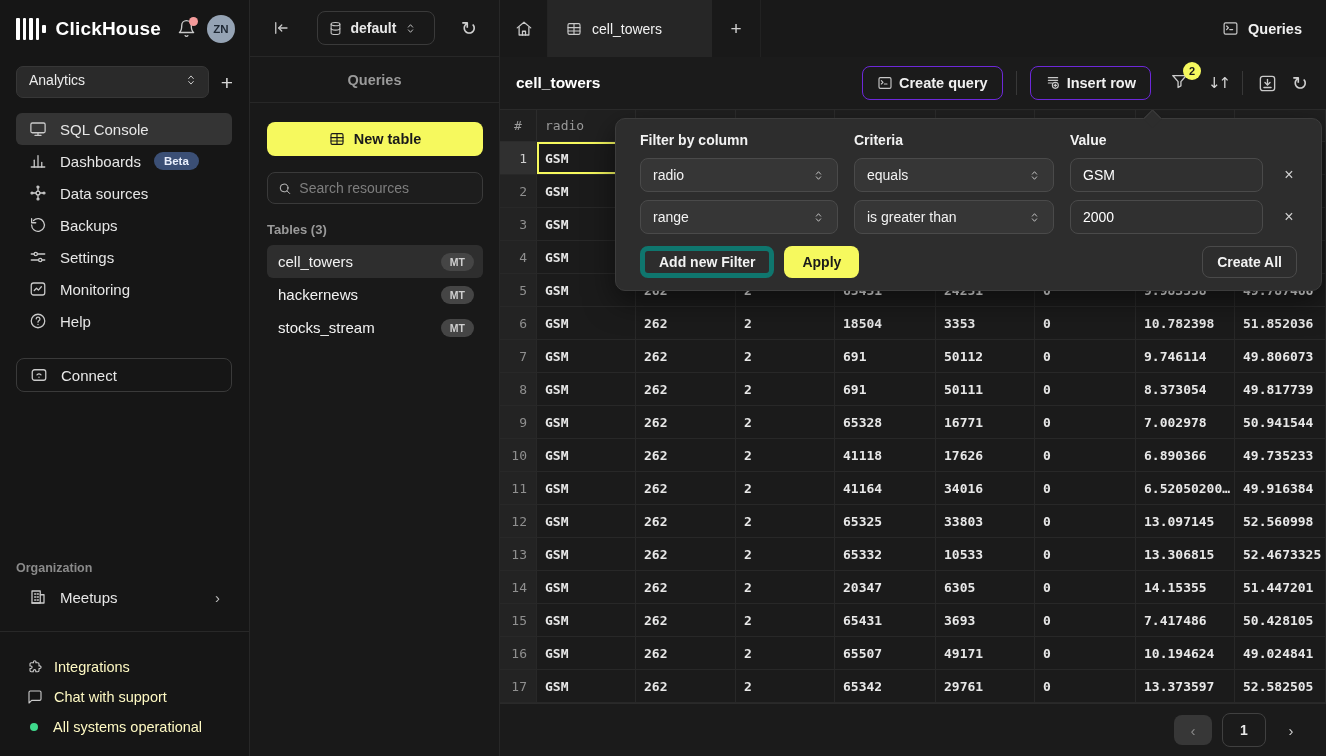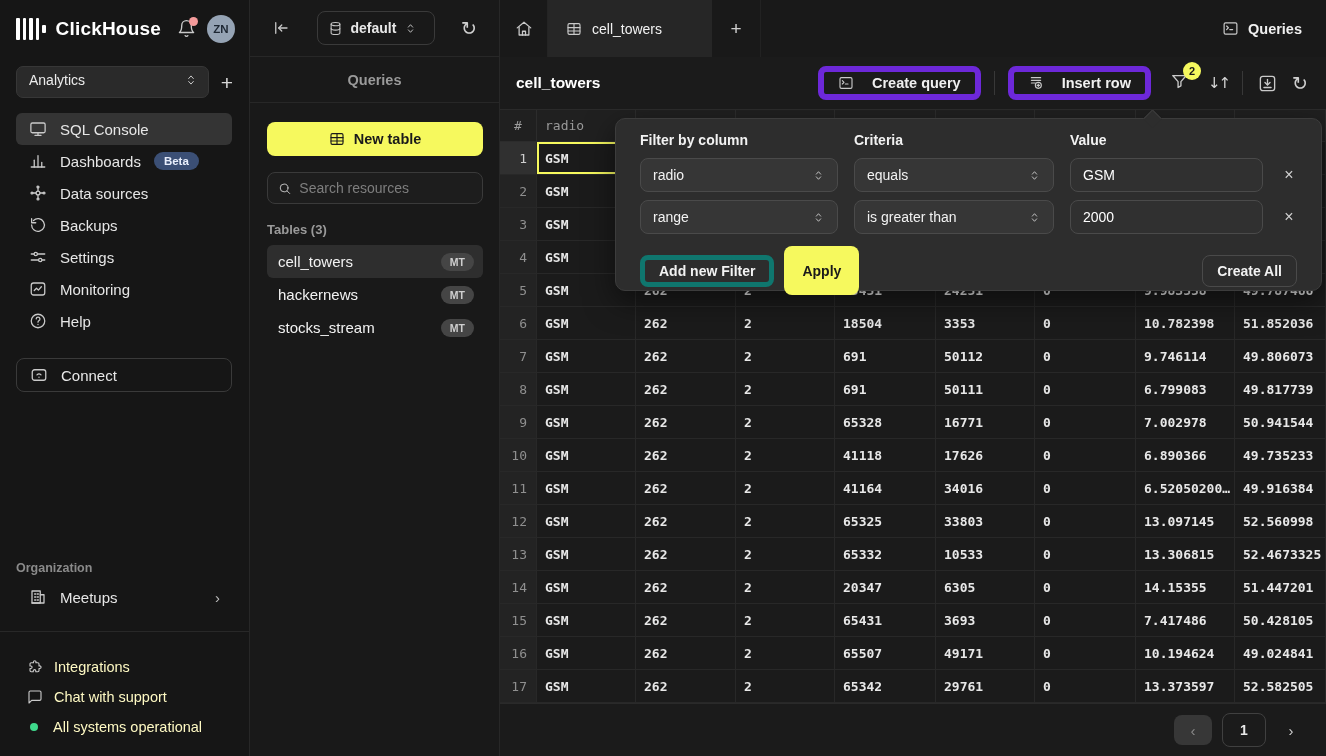--- a/index.html
+++ b/index.html
@@ -59,21 +59,21 @@
   .main { flex:1; display:flex; flex-direction:column; min-width:0; }
   .tabbar { height:57px; background:#191919; display:flex; align-items:stretch; flex:none; }
   .hometab { width:48px; display:flex; align-items:center; justify-content:center; border-right:1px solid #242424; cursor:pointer; }
   .filetab { width:164px; background:#262626; display:flex; align-items:center; gap:10px; padding:0 18px; font-size:14px; color:#f2f2f2; cursor:pointer; }
   .addtab { width:48px; display:flex; align-items:center; justify-content:center; font-size:19px; color:#cfcfcf; cursor:pointer; }
   .tabspacer { flex:1; border-left:1px solid #222; }
   .queriesbtn { display:flex; align-items:center; gap:9px; padding:0 24px; font-size:14.5px; font-weight:600; color:#f0f0f0; cursor:pointer; }
   .toolbar { height:53px; background:#1b1b1b; border-bottom:1px solid #2a2a2a; display:flex; align-items:center; padding:0 18px 0 16px; flex:none; }
   .tbtitle { font-size:15.5px; font-weight:700; color:#fff; }
   .tbright { margin-left:auto; display:flex; align-items:center; gap:13px; }
-  .obtn { height:34px; border:6px solid #6d28d9; background:transparent; border-radius:8px; color:#f0f0f0; font-size:14.5px; font-weight:600; display:flex; align-items:center; gap:18px; padding:0 14px; cursor:pointer; font-family:"Liberation Sans",sans-serif; }
+  .obtn { height:34px; border:1px solid #6d28d9; background:transparent; border-radius:8px; color:#f0f0f0; font-size:14.5px; font-weight:600; display:flex; align-items:center; gap:6px; padding:0 14px; cursor:pointer; font-family:"Liberation Sans",sans-serif; }
   .vdiv { width:1px; height:24px; background:#383838; }
   .funnelwrap { position:relative; padding:4px 6px; cursor:pointer; }
   .fbadge { position:absolute; top:-6px; right:-6px; width:18px; height:18px; border-radius:50%; background:#f6f95e; color:#1a1a1a; font-size:11px; font-weight:700; display:flex; align-items:center; justify-content:center; }
   .sortglyph { font-size:15px; letter-spacing:-2px; color:#d6d6d6; cursor:pointer; font-family:"DejaVu Sans", sans-serif; }
   .refglyph { font-size:19px; color:#d0d0d0; cursor:pointer; font-family:"DejaVu Sans", sans-serif; }
 
   
   .gridwrap { position:relative; flex:1; background:#191919; overflow:hidden; }
   table.grid { width:100%; border-collapse:separate; border-spacing:0; table-layout:fixed; font-family:"DejaVu Sans Mono", monospace; }
   .grid th { height:32px; background:#202020; color:#9a9a9a; font-size:13px; font-weight:400; text-align:left; padding-left:8px; border-bottom:1px solid #2c2c2c; border-right:1px solid #2c2c2c; }
@@ -86,21 +86,21 @@
   
   .fpanel { position:absolute; top:8px; left:115px; width:707px; height:173px; background:#2d2d2d; border:1px solid #3c3c3c; border-radius:10px; box-shadow:0 10px 30px rgba(0,0,0,.5); padding:13px 16px 0 24px; z-index:5; }
   .fcaret { position:absolute; top:-7px; left:530px; width:13px; height:13px; background:#2d2d2d; border-left:1px solid #3c3c3c; border-top:1px solid #3c3c3c; transform:rotate(45deg); }
   .fgrid { display:grid; grid-template-columns:198px 200px 193px 20px; column-gap:16px; row-gap:8px; align-items:center; }
   .flabel { font-size:14px; font-weight:700; color:#f2f2f2; padding-bottom:2px; }
   .fsel { height:34px; background:#363636; border:1px solid #4a4a4a; border-radius:8px; display:flex; align-items:center; justify-content:space-between; padding:0 12px; font-size:14px; color:#f2f2f2; cursor:pointer; }
   .fval { height:34px; background:#303030; border:1px solid #4a4a4a; border-radius:8px; padding:0 12px; font-size:14px; color:#fff; outline:none; width:100%; font-family:"Liberation Sans",sans-serif; }
   .xbtn { background:none; border:none; color:#cfcfcf; font-size:16px; cursor:pointer; text-align:center; }
   .fbuttons { display:flex; align-items:center; margin-top:12px; gap:10px; }
   .fadd { height:32px; padding:0 14px; border:5px solid #0f766e; border-radius:8px; background:transparent; color:#f2f2f2; font-size:14px; font-weight:600; cursor:pointer; font-family:"Liberation Sans",sans-serif; }
-  .fapply { height:49px; padding:0 18px; border:none; border-radius:8px; background:#f6f95e; color:#1a1a1a; font-size:14px; font-weight:600; cursor:pointer; font-family:"Liberation Sans",sans-serif; }
+  .fapply { height:32px; padding:0 18px; border:none; border-radius:8px; background:#f6f95e; color:#1a1a1a; font-size:14px; font-weight:600; cursor:pointer; font-family:"Liberation Sans",sans-serif; }
   .fclear { margin-left:auto; margin-right:8px; height:32px; padding:0 14px; border:1px solid #4a4a4a; border-radius:8px; background:transparent; color:#f2f2f2; font-size:14px; font-weight:600; cursor:pointer; font-family:"Liberation Sans",sans-serif; }
 
   
   .bottombar { height:53px; background:#1b1b1b; border-top:1px solid #2a2a2a; display:flex; align-items:center; justify-content:flex-end; gap:10px; padding-right:20px; flex:none; }
   .pgprev { width:38px; height:30px; background:#373737; border:none; border-radius:8px; color:#8a8a8a; font-size:15px; cursor:pointer; }
   .pgnum { width:44px; height:34px; border:1px solid #404040; border-radius:8px; display:flex; align-items:center; justify-content:center; font-size:14px; font-weight:700; }
   .pgnext { width:30px; height:30px; background:none; border:none; color:#cfcfcf; font-size:15px; cursor:pointer; }
 </style>
 </head>
 <body>
@@ -501,21 +501,21 @@
             </tr>
 
             <tr>
               <td class="c-num">8</td>
               <td class="c-radio">GSM</td>
               <td>262</td>
               <td>2</td>
               <td>691</td>
               <td>50111</td>
               <td>0</td>
-              <td>6.799083</td>
+              <td>8.373054</td>
               <td>49.817739</td>
             </tr>
 
             <tr>
               <td class="c-num">9</td>
               <td class="c-radio">GSM</td>
               <td>262</td>
               <td>2</td>
               <td>65328</td>
               <td>16771</td>

